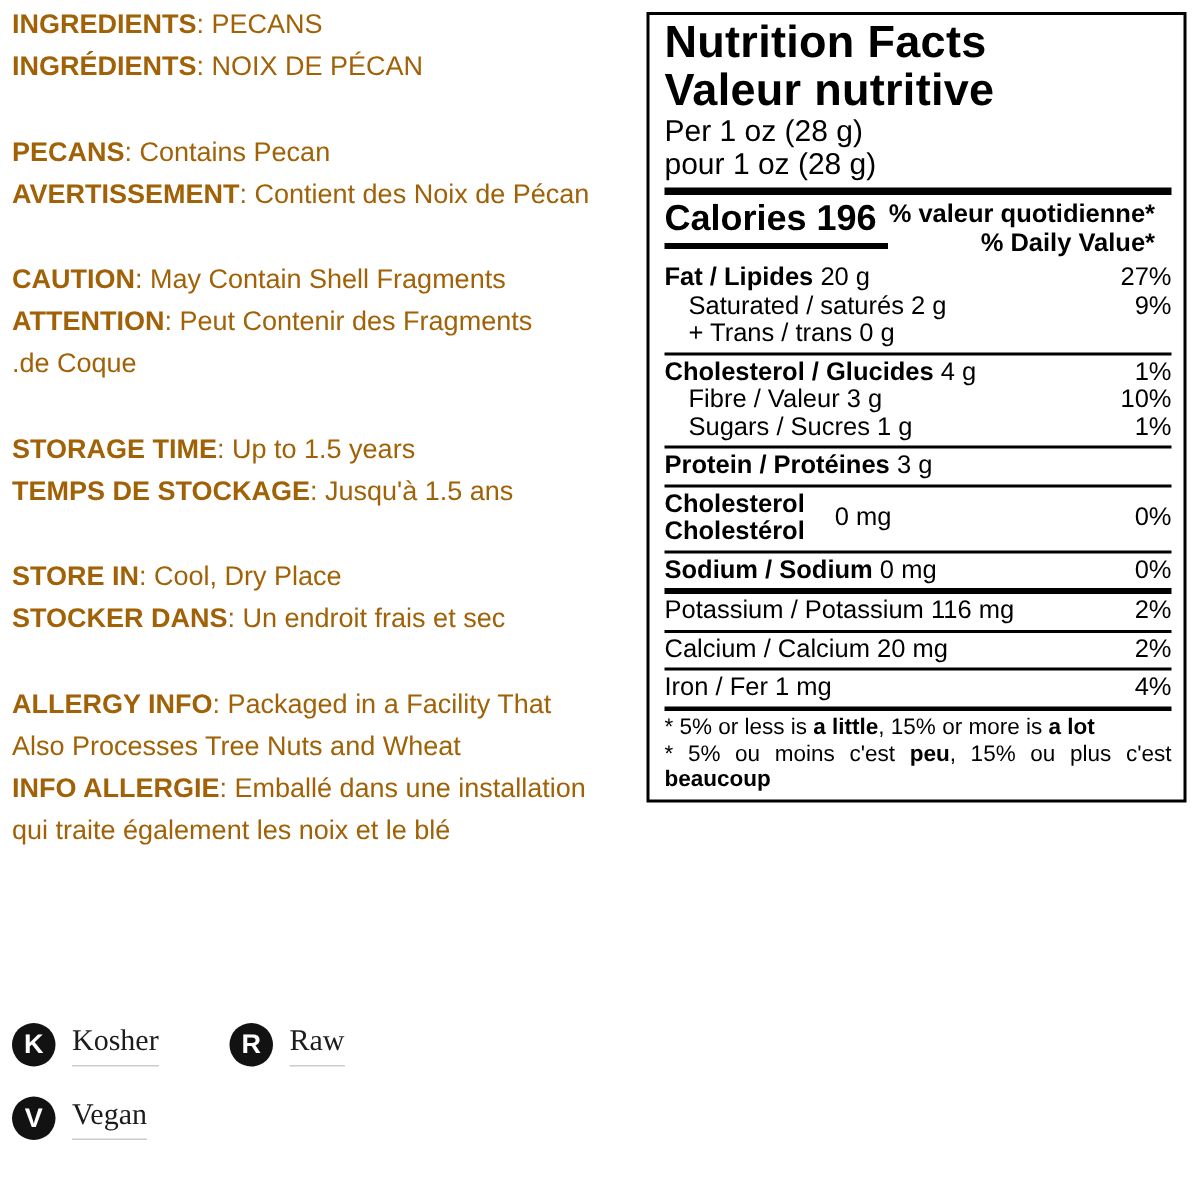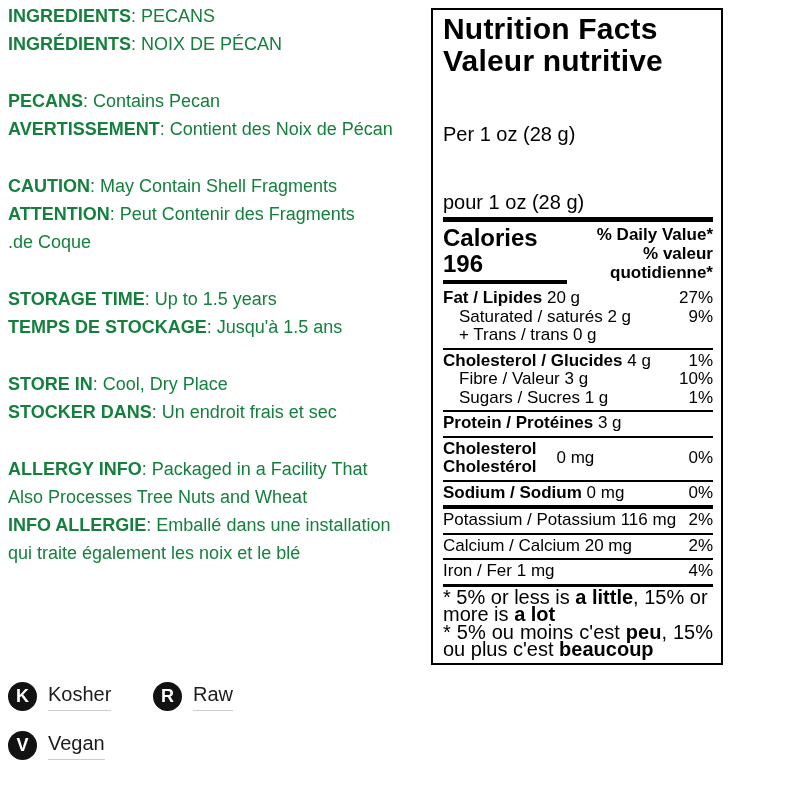--- a/index.html
+++ b/index.html
@@ -4,58 +4,58 @@
 <style>
   html,body{margin:0;padding:0;}
   body{
     width:800px;height:800px;position:relative;background:#ffffff;
     font-family:"Liberation Sans", sans-serif;color:#000;
     -webkit-font-smoothing:antialiased;
   }
   
   .left-col{position:absolute;left:8px;top:2px;width:422px;}
   .group{margin-bottom:29px;}
-  .iline{font-size:18px;line-height:28px;white-space:nowrap;color:#15803d;}
+  .iline{font-size:18px;line-height:28px;white-space:nowrap;color:#a16207;}
   .bld{font-weight:bold;}
   
   .badges{position:absolute;left:8px;top:682px;width:420px;}
   .badge-row{display:flex;margin-bottom:20px;}
   .badge{display:flex;align-items:center;}
   .badge.first{width:145px;}
   .badge-circle{
     width:29px;height:29px;border-radius:50%;background:#121212;color:#fff;
     font-weight:bold;font-size:18px;display:flex;align-items:center;
     justify-content:center;margin-right:11px;flex:0 0 auto;
   }
   .badge-label{
     font-size:20px;color:#1c1c1c;padding-bottom:4px;
-    border-bottom:1px solid #cccccc;text-decoration:none;
+    border-bottom:1px solid #cccccc;text-decoration:none;font-family:Liberation Serif, serif;
   }
   
   .nft{
-    position:absolute;left:431px;top:8px;width:292px;box-sizing:border-box;
+    position:absolute;left:431px;top:8px;width:360px;box-sizing:border-box;
     border:2px solid #000;background:#fff;padding:3px 8px 5px 10px;
   }
   .nft-title{font-size:30px;font-weight:bold;line-height:32px;letter-spacing:.2px;}
-  .nft-serving{font-size:20px;line-height:22px;margin-top:46px;}
+  .nft-serving{font-size:20px;line-height:22px;}
   .bar-thick{height:5px;background:#000;margin:4px 0 3px;}
   .bar-mid{height:4px;background:#000;margin:3px 0 2px;}
   .rule{border-top:2px solid #000;margin:3px 0 2px;}
   .rule3{border-top:3px solid #000;margin:3px 0 2px;}
   .cal-row{display:flex;justify-content:flex-start;align-items:flex-start;margin:2px 0 5px;}
   .cal-left{font-size:24px;font-weight:bold;line-height:26px;border-bottom:4px solid #000;padding-bottom:3px;padding-right:8px;}
   .dv-head{text-align:right;font-weight:bold;font-size:17px;line-height:19px;}
   .nrow{display:flex;justify-content:space-between;font-size:17px;line-height:18.5px;}
   .nm .amt{font-weight:normal;}
   .sub{padding-left:16px;font-weight:normal;}
   .dv{text-align:left;font-weight:normal;}
   .chol-left{display:flex;align-items:center;}
   .chol-names{font-weight:bold;margin-right:20px;}
   .chol-row{display:flex;justify-content:space-between;align-items:center;}
-  .footnote{font-size:20px;line-height:17px;margin-top:1px;}
+  .footnote{font-size:15px;line-height:17px;margin-top:1px;}
   .footnote.fr{text-align:justify;}
 </style>
 </head>
 <body>
 
 <div class="left-col">
 
   <div class="group">
     <div class="iline"><span class="bld">INGREDIENTS</span><span>: PECANS</span></div>
     <div class="iline"><span class="bld">INGRÉDIENTS</span><span>: NOIX DE PÉCAN</span></div>
@@ -114,22 +114,22 @@
   <div class="nft-title">Nutrition Facts</div>
   <div class="nft-title">Valeur nutritive</div>
   <div class="nft-serving">Per 1 oz (28 g)</div>
   <div class="nft-serving">pour 1 oz (28 g)</div>
 
   <div class="bar-thick"></div>
 
   <div class="cal-row">
     <div class="cal-left">Calories 196</div>
     <div class="dv-head">
+      <div>% valeur quotidienne*</div>
       <div>% Daily Value*</div>
-      <div>% valeur quotidienne*</div>
     </div>
   </div>
 
   <div class="nrow">
     <div class="nm bld"><span>Fat / Lipides</span> <span class="amt">20 g</span></div>
     <div class="dv">27%</div>
   </div>
   <div class="nrow">
     <div class="sub"><span>Saturated / saturés</span> <span>2 g</span></div>
     <div class="dv">9%</div>

